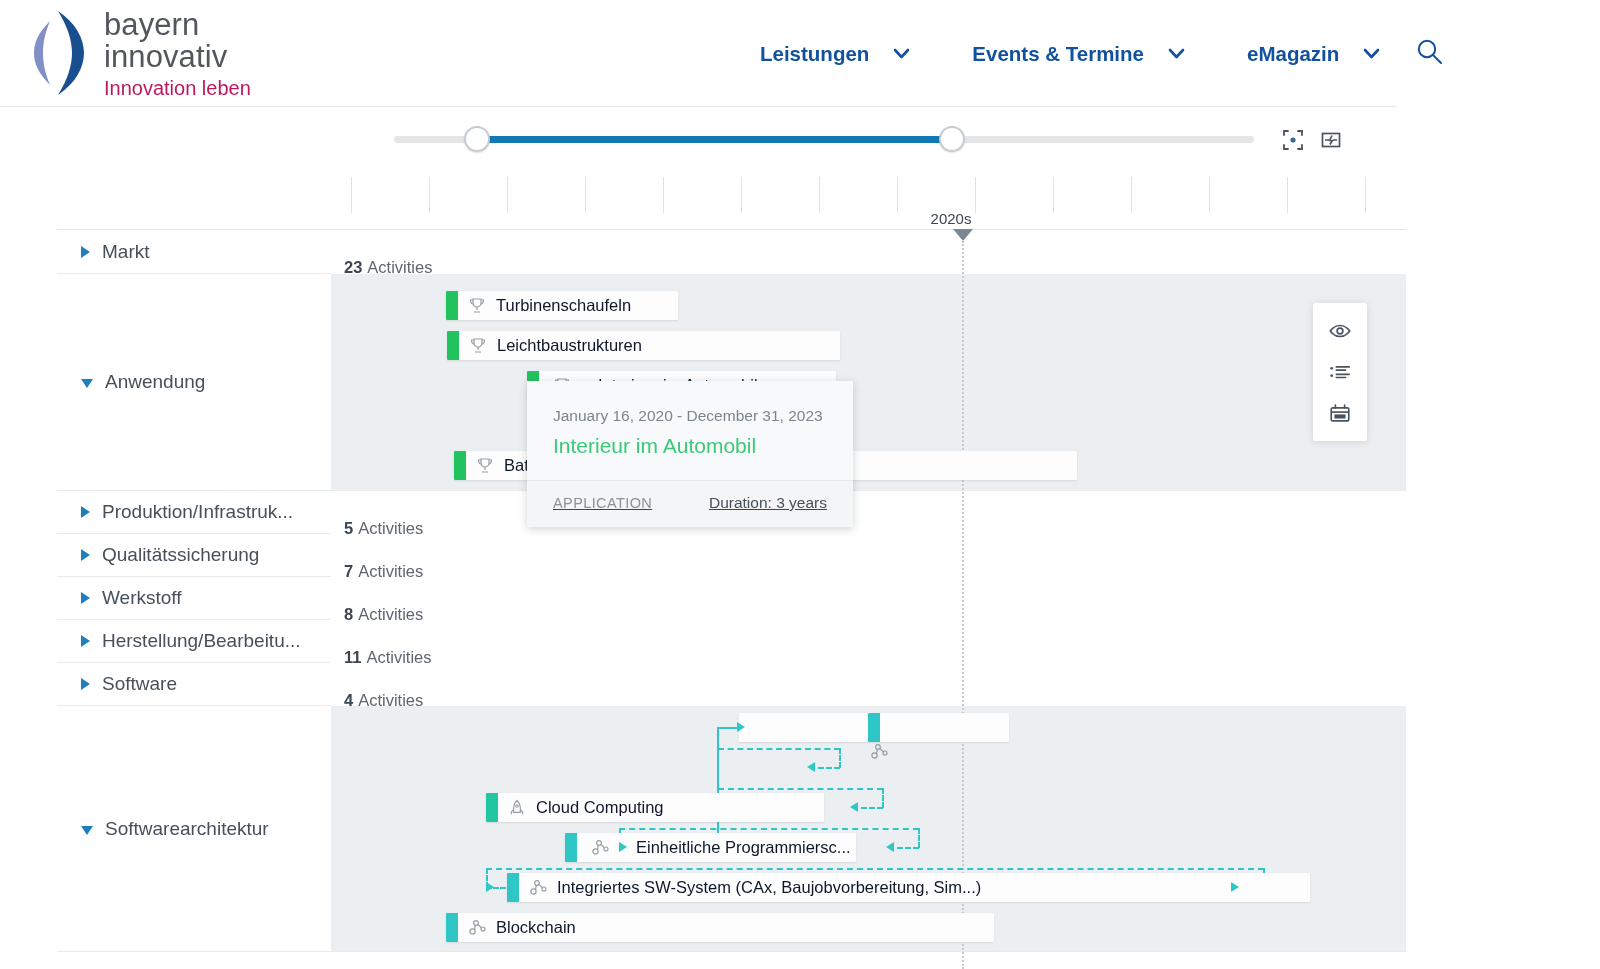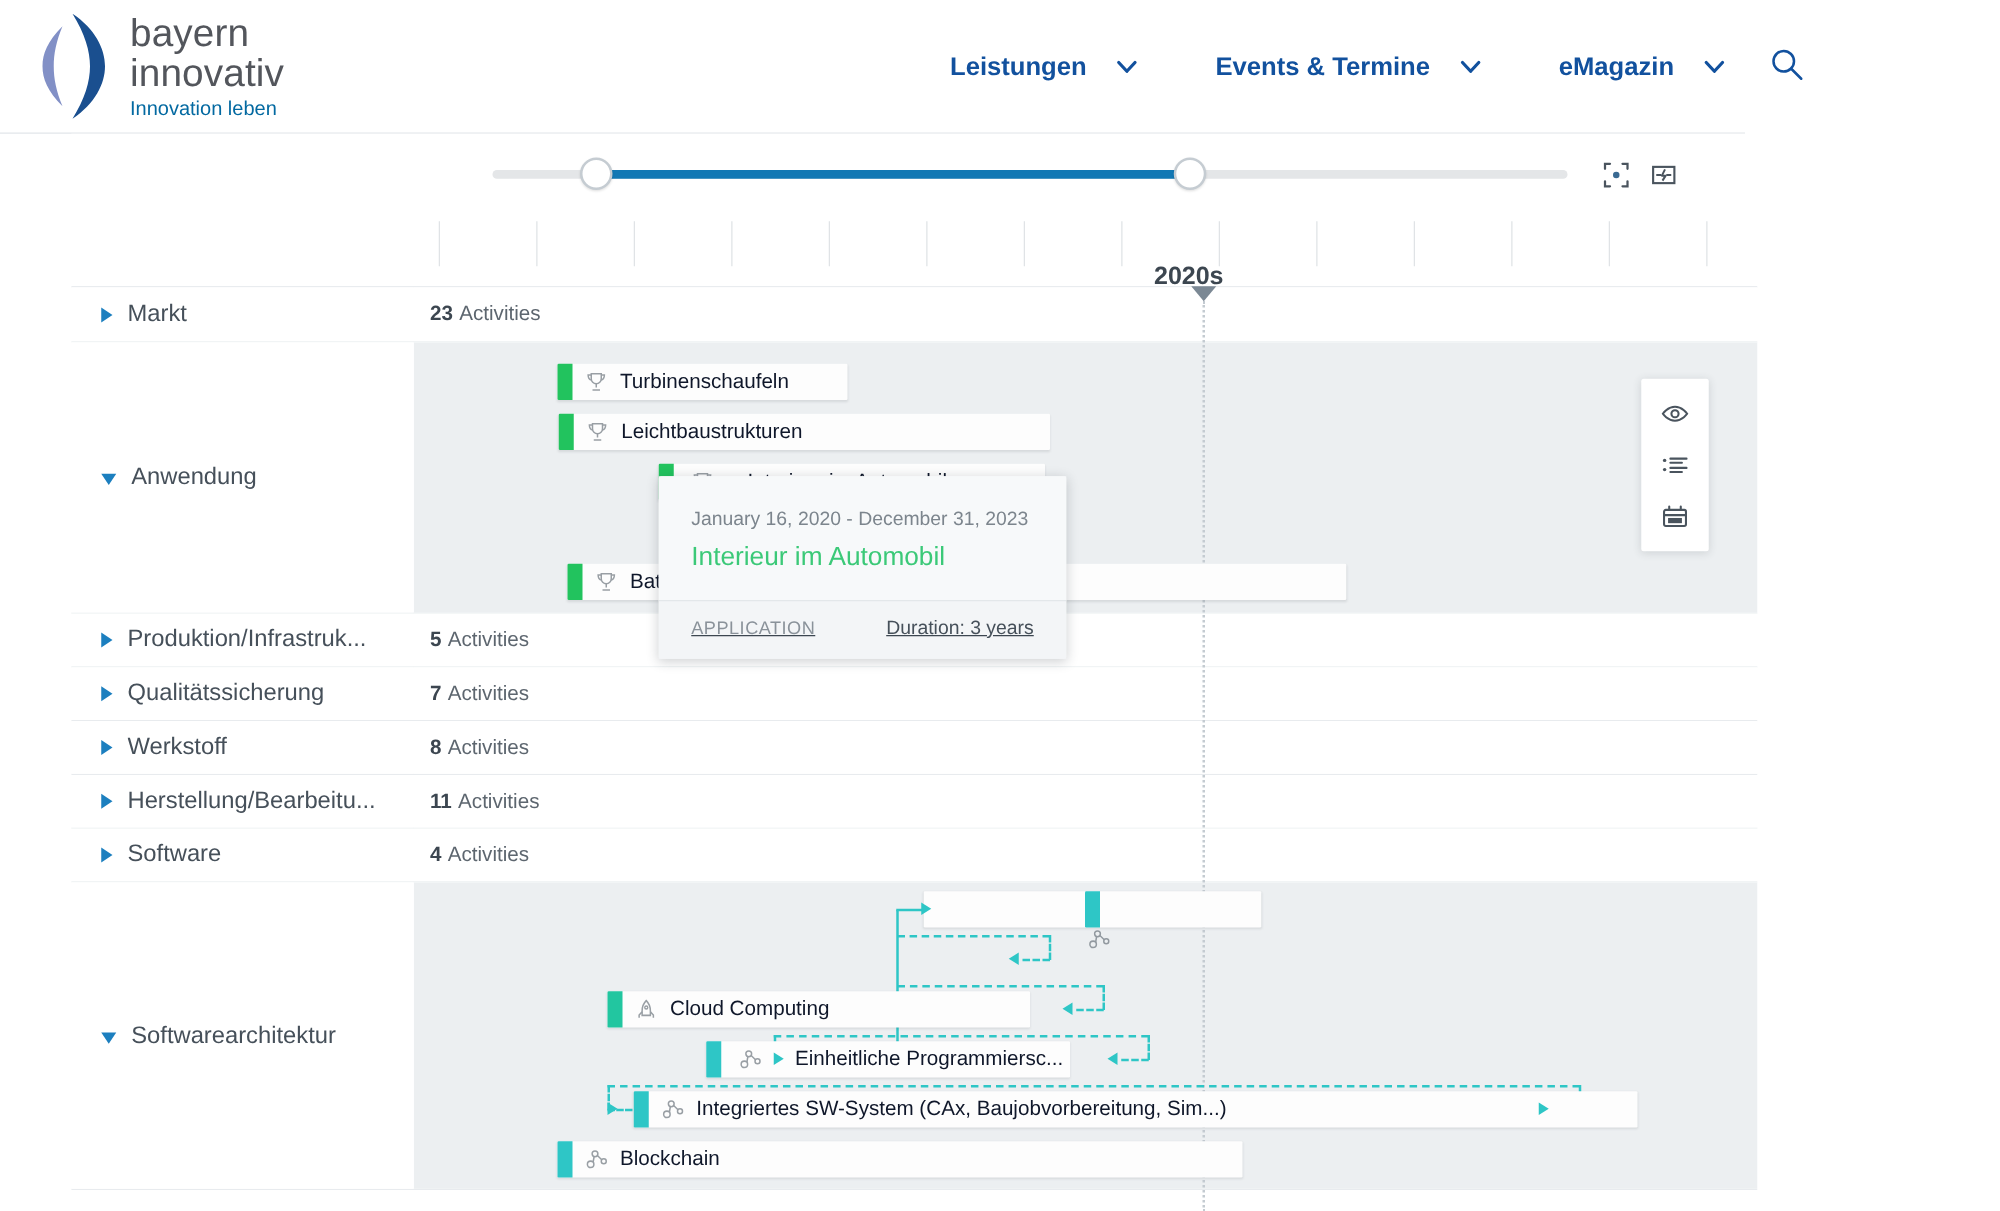--- a/index.html
+++ b/index.html
@@ -29,22 +29,22 @@
   .logo-mark { width: 62px; height: 88px; flex: 0 0 auto; }
   .logo-text { margin-left: 14px; line-height: 1; }
   .logo-line1, .logo-line2 {
     font-size: 31px;
     color: #53565c;
     letter-spacing: .1px;
     font-weight: 400;
   }
   .logo-line2 { margin-top: 1px; }
   .logo-claim {
-    font-size: 16px;
-    color: #0369a1;
+    font-size: 20px;
+    color: #be185d;
     margin-top: 6px;
   }
   .main-nav {
     position: absolute;
     left: 760px; top: 0;
     height: 107px;
     display: flex;
     align-items: center;
     gap: 62px;
   }
@@ -144,22 +144,22 @@
     position: absolute;
     top: 62px;
     font-size: 17px;
     color: #9aa3ab;
     transform: translateX(-50%);
     white-space: nowrap;
   }
   .decade-label {
     position: absolute;
     top: 41px;
-    font-size: 20px;
-    font-weight: bold;
+    font-size: 15px;
+    font-weight: normal;
     color: #3c4650;
     transform: translateX(-50%);
     white-space: nowrap;
   }
 
   
   .grid-body {
     position: absolute;
     top: 122px; left: 0;
     width: 1349px; height: 740px;
@@ -199,21 +199,21 @@
     margin-top: 3px;
   }
   .cat-name {
     font-size: 19px;
     color: #46505a;
     white-space: nowrap;
     overflow: hidden;
   }
   .row-meta {
     position: absolute;
-    left: 274px; top: 0;
+    left: 274px; top: 16px;
     width: 1075px; height: 100%;
     display: flex;
     align-items: center;
     padding-left: 13px;
     background: #ffffff;
   }
   .meta-count {
     font-size: 16.5px;
     color: #3c4650;
     font-weight: bold;

